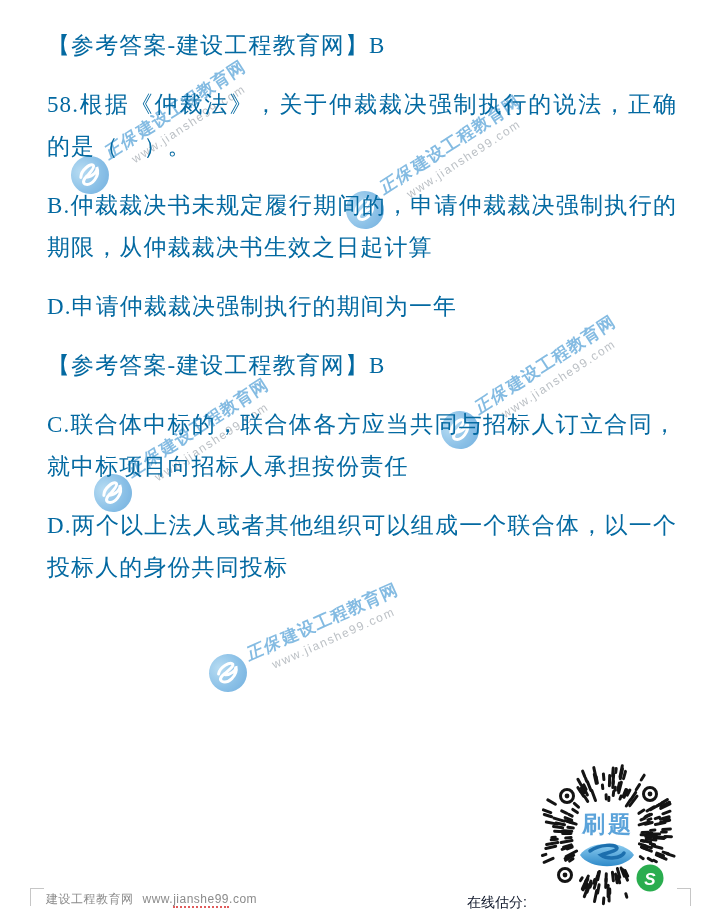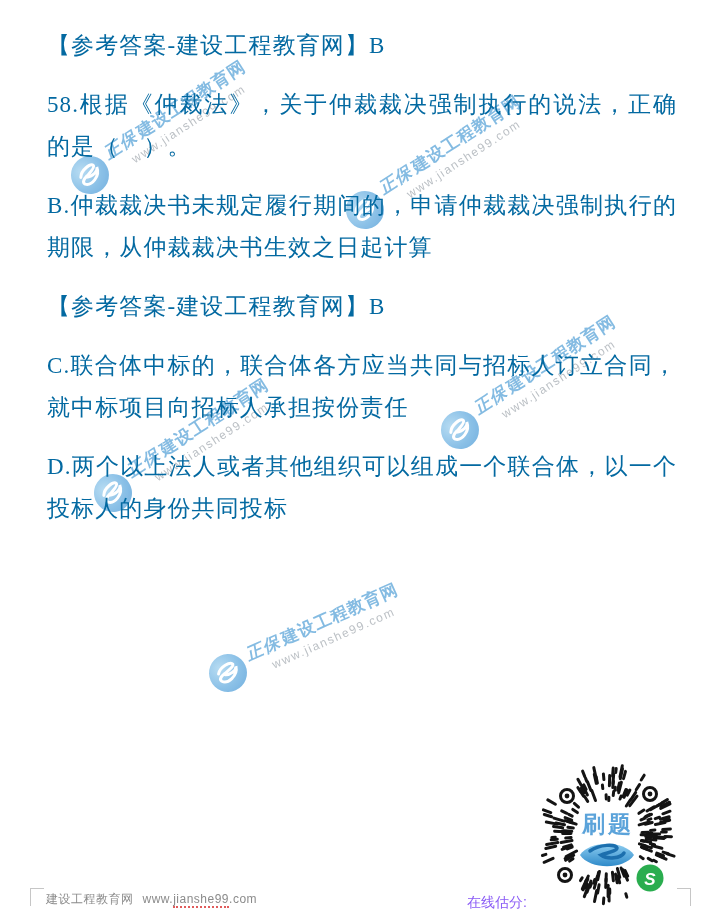--- a/index.html
+++ b/index.html
@@ -32,21 +32,21 @@
                border-top:1px solid #c6c6c6;border-left:1px solid #c6c6c6;}
   .corner-right{left:677px;top:888px;width:13px;height:17px;
                 border-top:1px solid #c6c6c6;border-right:1px solid #c6c6c6;}
   .footer-brand{position:absolute;left:46px;top:891px;z-index:4;
                 font-family:"Liberation Sans","DejaVu Sans",sans-serif;
                 font-size:12px;color:#8b8b8b;letter-spacing:.5px;}
   .footer-url{margin-left:9px;}
   .url-marked{border-bottom:2px dotted #e05c5c;}
   .footer-score{position:absolute;left:467px;top:894px;z-index:4;
                 font-family:"Liberation Sans","DejaVu Sans",sans-serif;
-                font-size:14px;color:#8b5cf6;}
+                font-size:14px;color:#0f172a;}
 </style>
 </head>
 <body>
 
 <div id="page">
 
   <div class="wm-layer" id="wm-layer">
     <div class="wm" id="wm-proto" style="left: 71px; top: 156px; transform: rotate(-33deg);">
       <span class="wm-logo">
         <svg width="26" height="26" viewBox="0 0 26 26">
@@ -106,20 +106,21 @@
         <br>
         <span class="wm-line2">www.jianshe99.com</span>
       </span>
     </div>
     </div>
 
   <main class="doc">
     <p>【参考答案-建设工程教育网】B</p>
     <p>58.根据《仲裁法》，关于仲裁裁决强制执行的说法，正确的是（　）。</p>
     <p>B.仲裁裁决书未规定履行期间的，申请仲裁裁决强制执行的期限，从仲裁裁决书生效之日起计算</p>
+    <p>D.申请仲裁裁决强制执行的期间为一年</p>
     <p>【参考答案-建设工程教育网】B</p>
     <p>C.联合体中标的，联合体各方应当共同与招标人订立合同，就中标项目向招标人承担按份责任</p>
     <p>D.两个以上法人或者其他组织可以组成一个联合体，以一个投标人的身份共同投标</p>
   </main>
 
   <div class="qr-wrap">
     <svg id="qr-svg" width="150" height="150" viewBox="0 0 150 150">
       <defs>
         <linearGradient id="lensGrad" x1="0" y1="0" x2="0" y2="1">
           <stop offset="0" stop-color="#8ecdf0"></stop>

